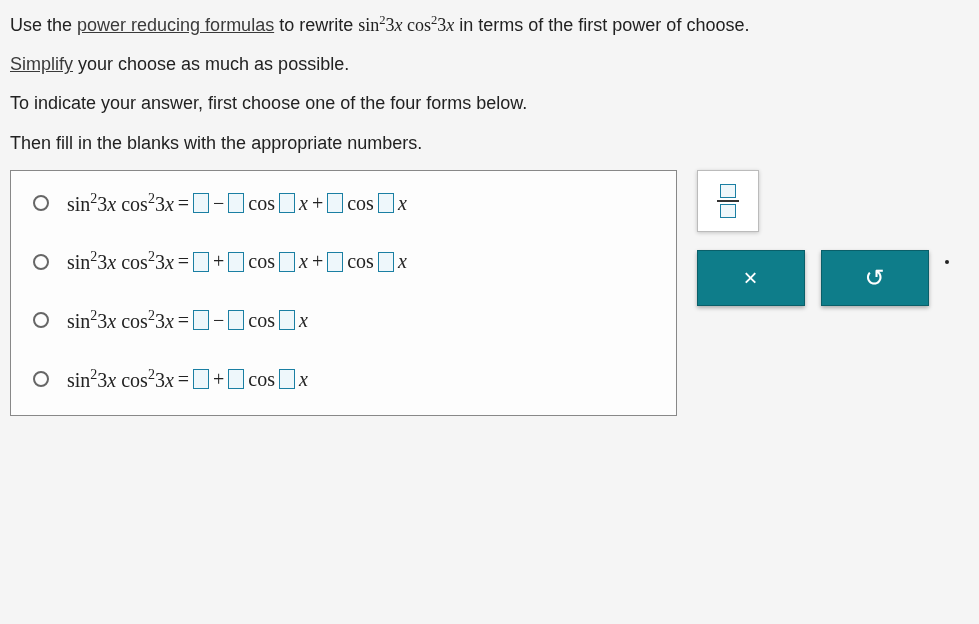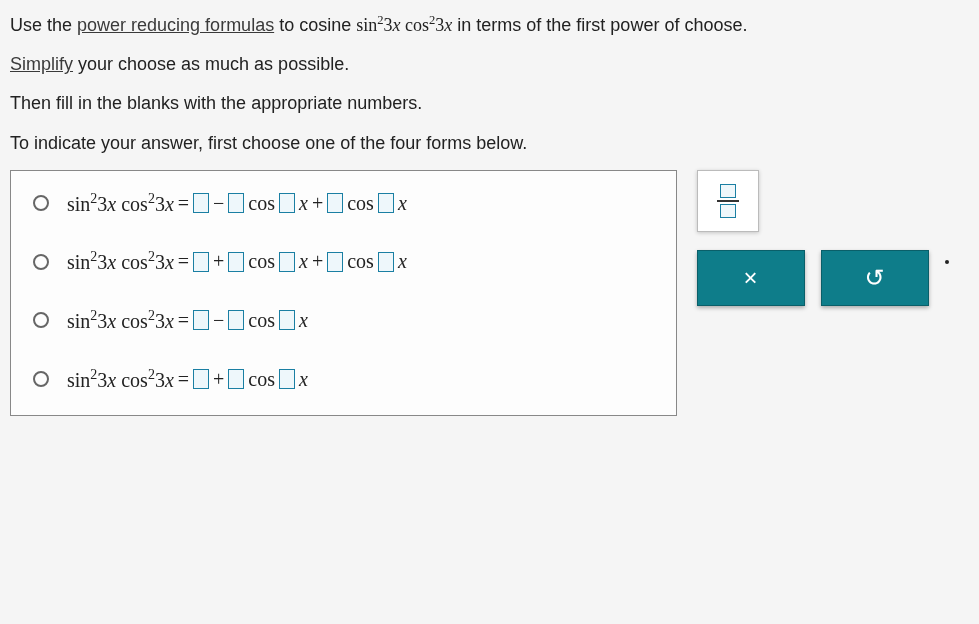--- a/index.html
+++ b/index.html
@@ -123,27 +123,27 @@
     right:30px;
     top:260px;
     width:4px;height:4px;background:#222;border-radius:50%;
   }
 </style>
 </head>
 <body>
 
 <div class="intro">
   <p>
-    <span>Use the </span><span class="link">power reducing formulas</span><span> to cosine </span><span style="font-family:'Times New Roman',serif">sin<sup>2</sup>3<i>x</i> cos<sup>2</sup>3<i>x</i></span><span> in terms of the first power of choose.</span>
+    <span>Use the </span><span class="link">power reducing formulas</span><span> to rewrite </span><span style="font-family:'Times New Roman',serif">sin<sup>2</sup>3<i>x</i> cos<sup>2</sup>3<i>x</i></span><span> in terms of the first power of choose.</span>
   </p>
   <p>
     <span class="link">Simplify</span><span> your choose as much as possible.</span>
   </p>
+  <p>To indicate your answer, first choose one of the four forms below.</p>
   <p>Then fill in the blanks with the appropriate numbers.</p>
-  <p>To indicate your answer, first choose one of the four forms below.</p>
 </div>
 
 <div class="content-row">
   <div class="options-box">
 
     <div class="option">
       <div class="radio"></div>
       <div class="expr">
         <span class="lhs">sin<sup>2</sup>3<i>x</i> cos<sup>2</sup>3<i>x</i></span>
         <span>=</span>

